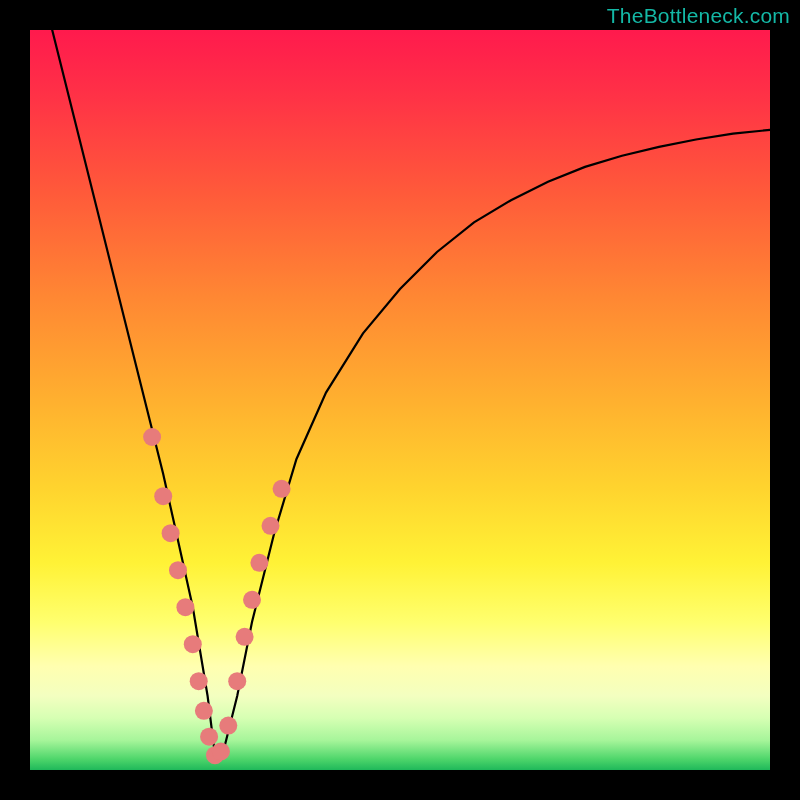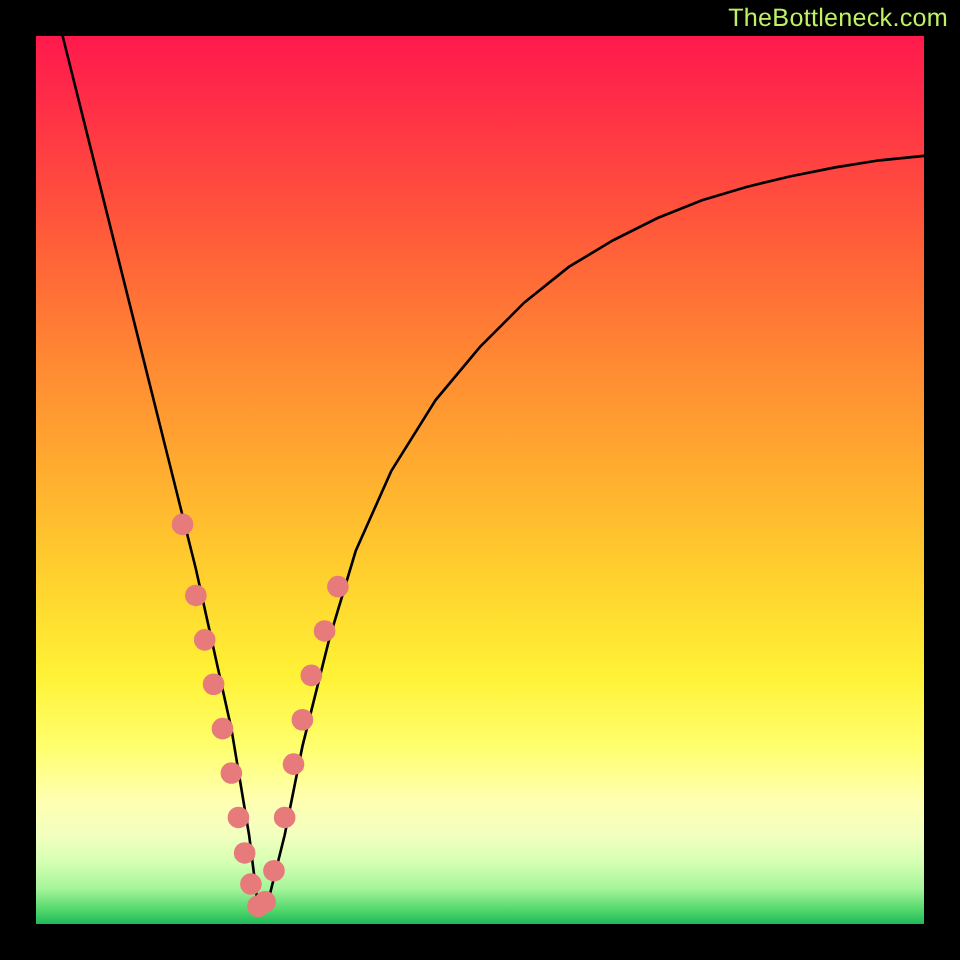--- a/index.html
+++ b/index.html
@@ -40,21 +40,21 @@
       #d6ffb3 93%,
       #a6f59a 96%,
       #4fd66b 98.5%,
       #1fb85a 100%
     );
   }
   .watermark {
     position: absolute;
     top: 4px;
     right: 10px;
-    color: #bef264;
+    color: #14b8a6;
     font-size: 21px;
     font-weight: 500;
     letter-spacing: 0.2px;
     user-select: none;
   }
   svg.curve {
     position: absolute;
     left: 0; top: 0;
     width: 740px;
     height: 740px;

